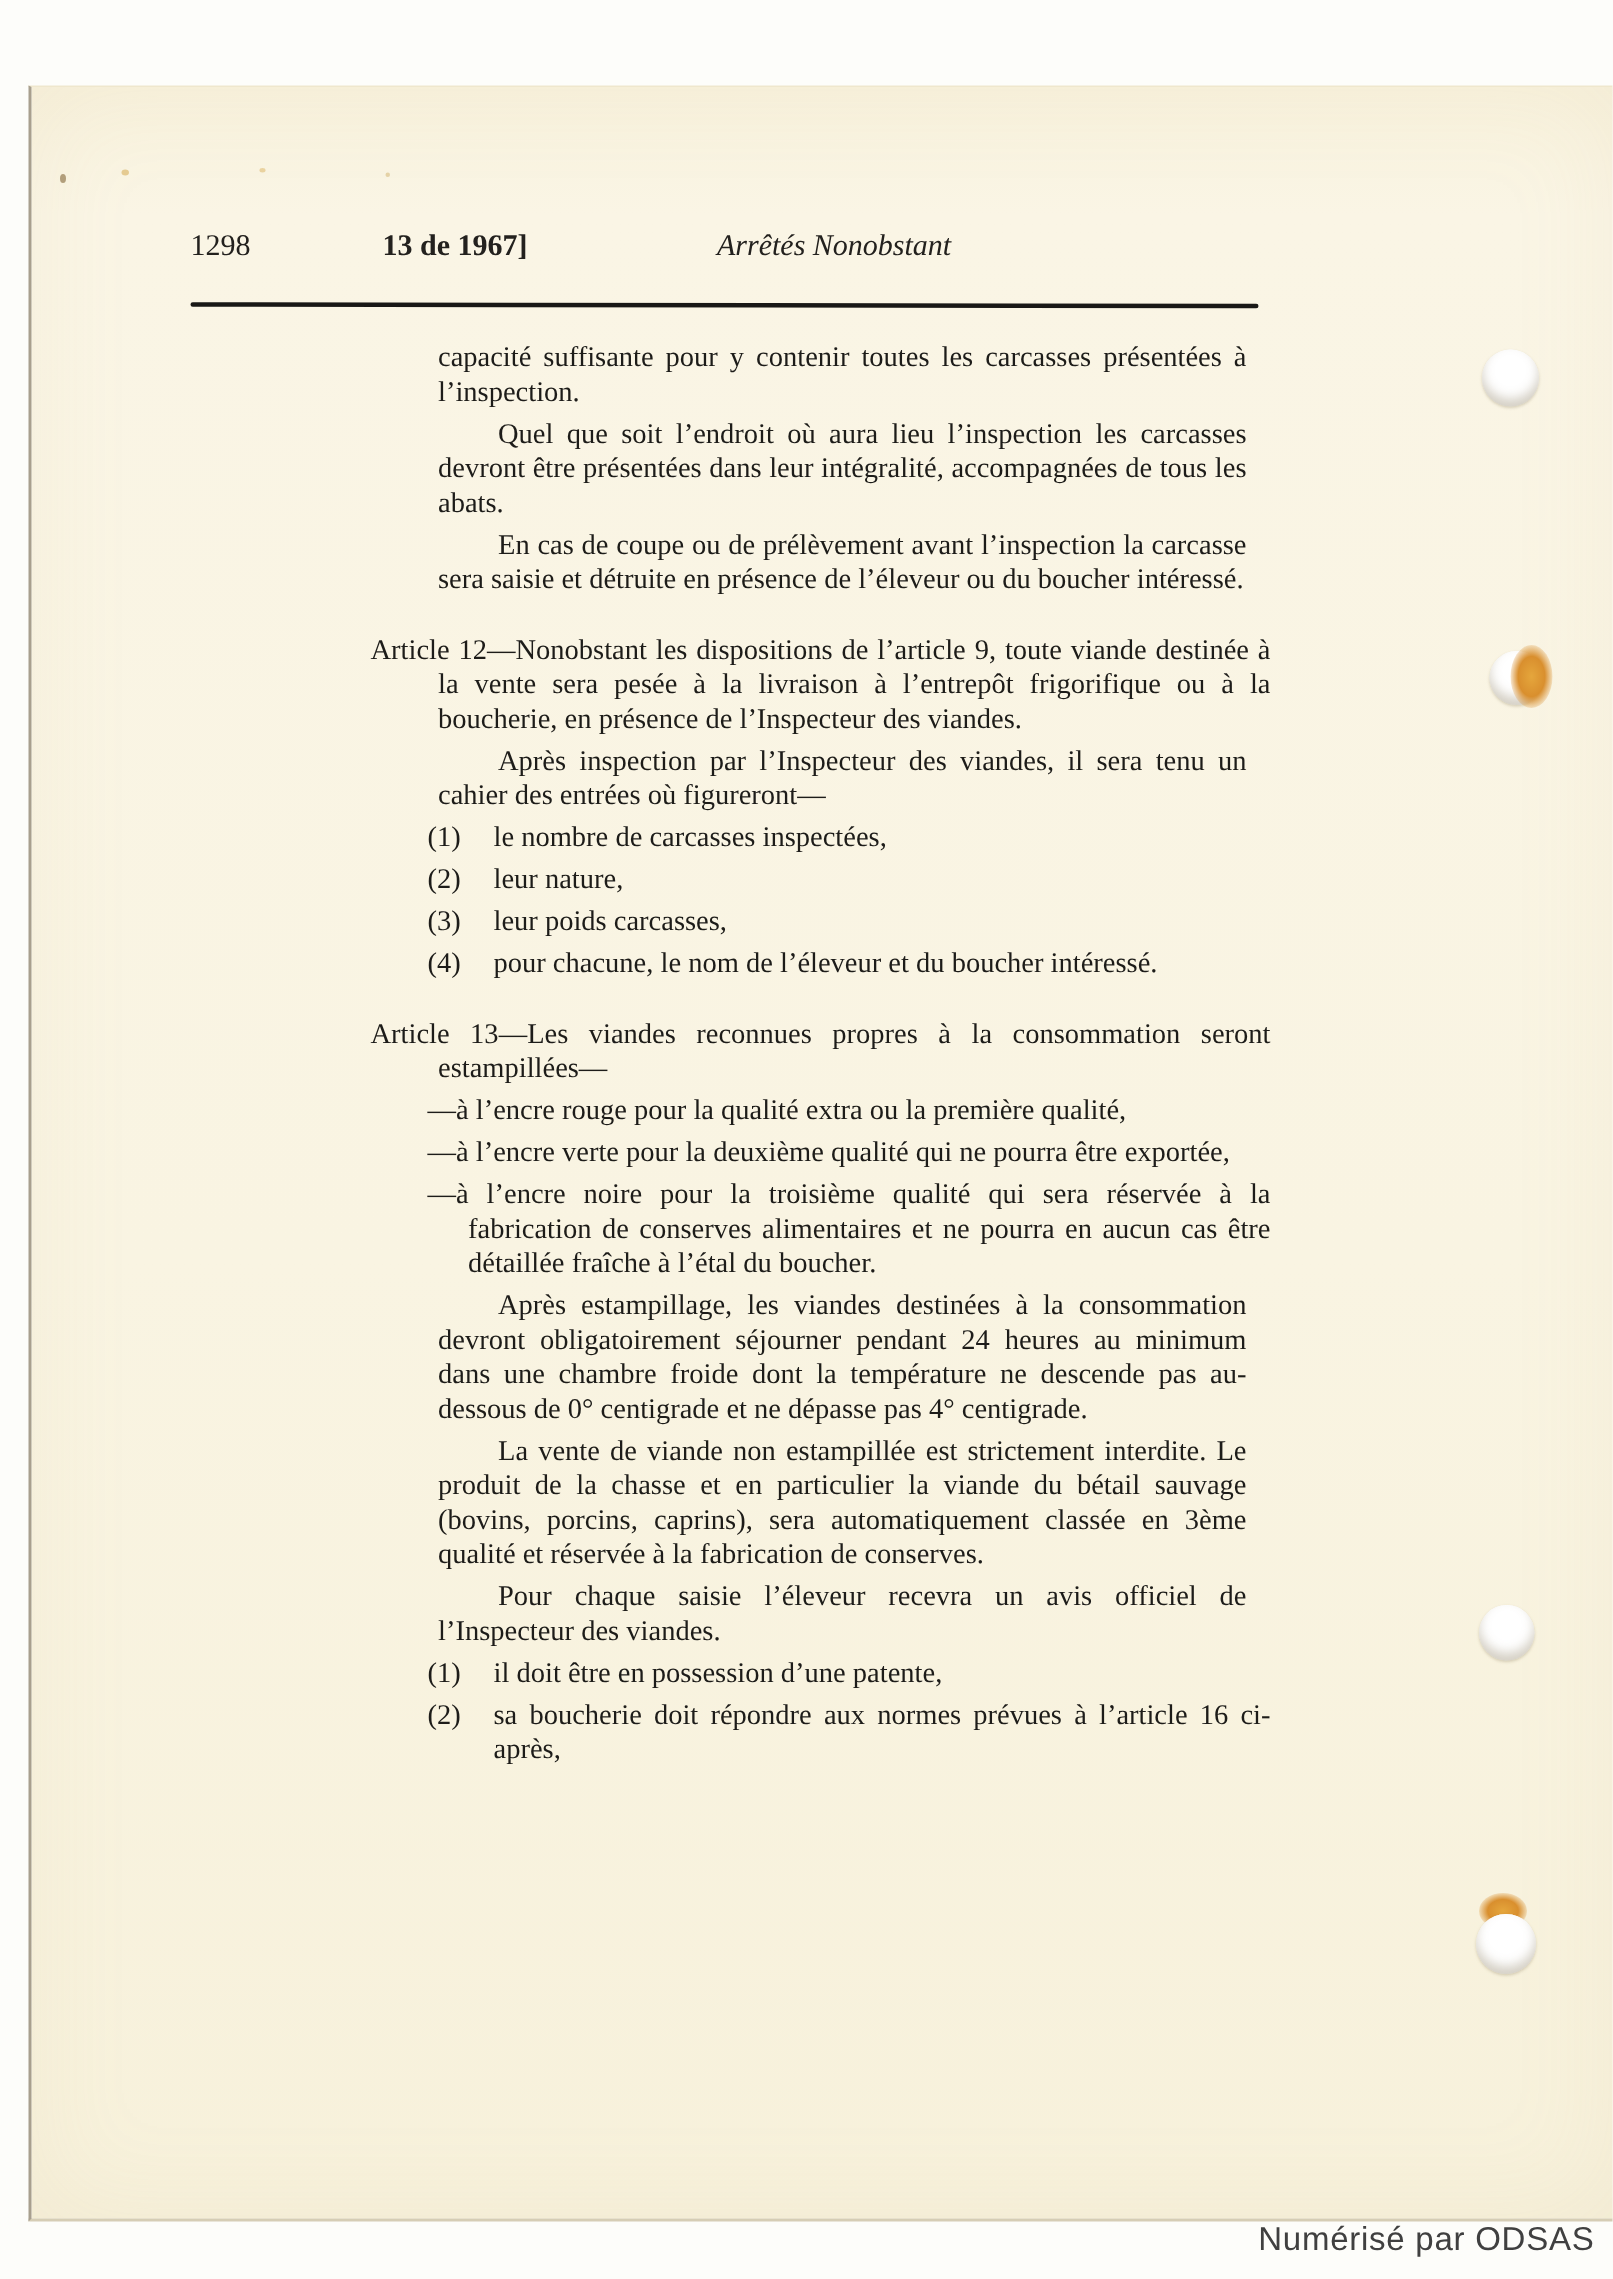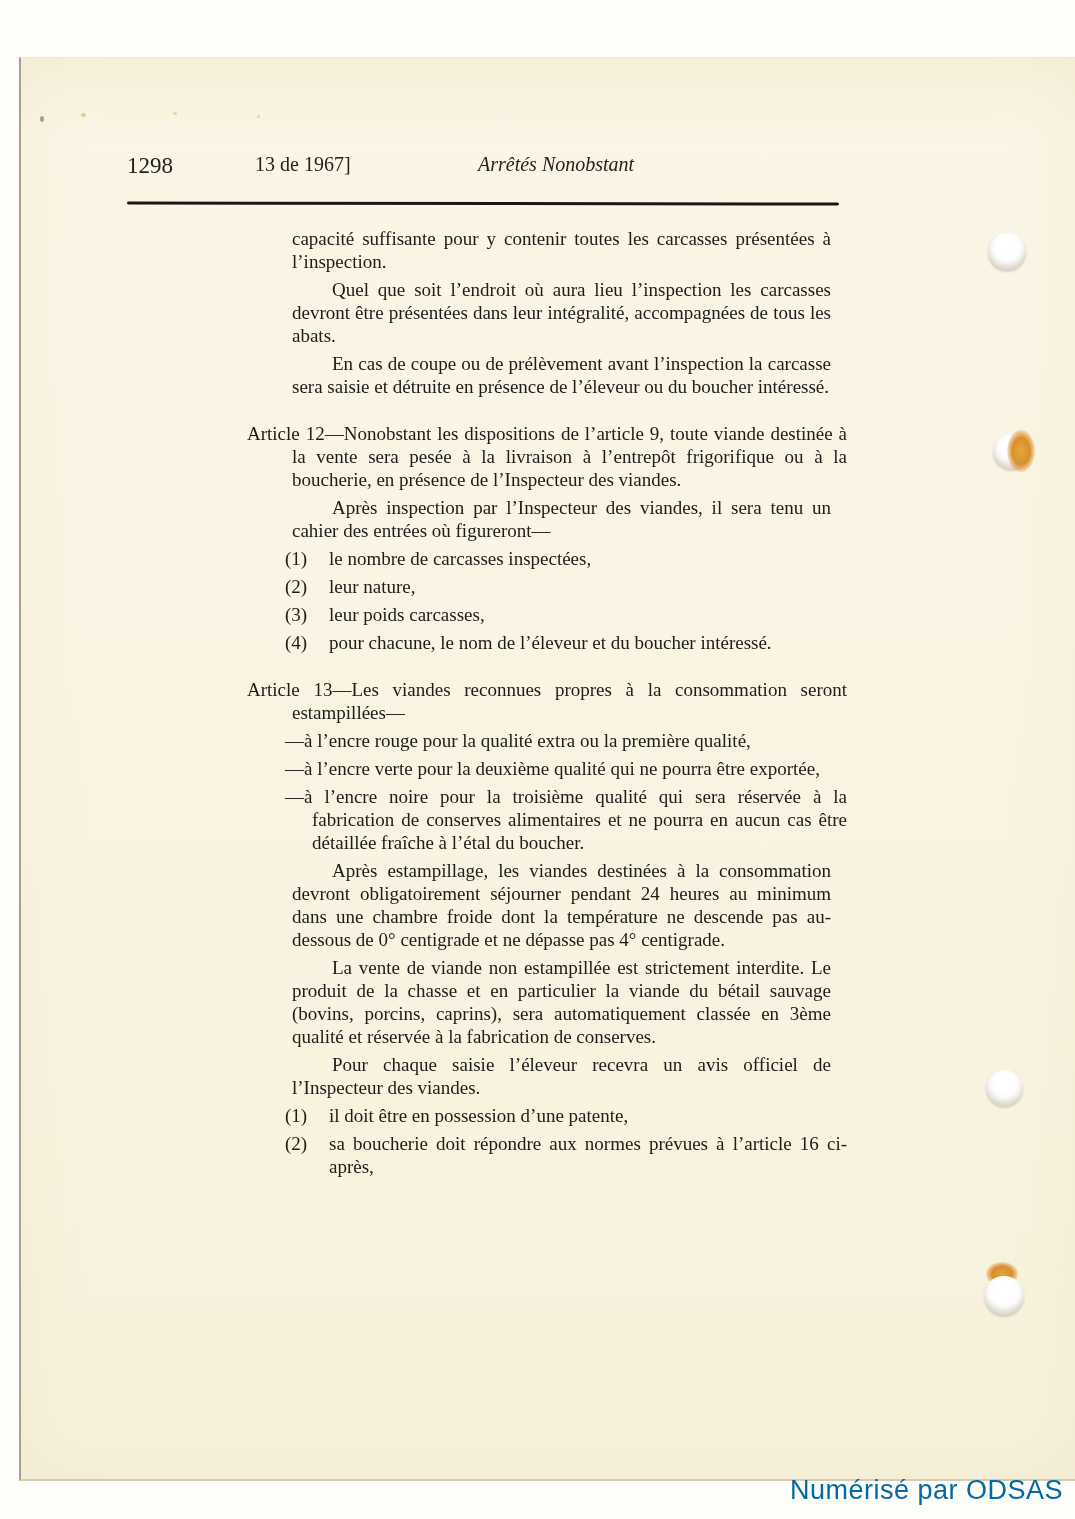--- a/index.html
+++ b/index.html
@@ -16,22 +16,22 @@
     border-bottom:2px solid #d6cdb5;
     box-shadow:inset 0 0 70px rgba(205,185,135,0.10);
   }
   .speck { position:absolute; border-radius:50%; }
   .s1 { left:60px; top:55px; width:5px; height:4px; background:rgba(214,170,80,0.55); }
   .s2 { left:152px; top:54px; width:4px; height:3px; background:rgba(214,170,80,0.45); }
   .s3 { left:236px; top:57px; width:3px; height:3px; background:rgba(200,160,80,0.4); }
   .s4 { left:19px; top:58px; width:4px; height:6px; background:rgba(120,90,40,0.55); }
 
   
-  .pageno { position:absolute; left:106px; top:95px; font-size:23px; color:#23211e; }
-  .issue  { position:absolute; left:234px; top:95px; font-size:20px; font-weight:400; color:#23211e; }
+  .pageno { position:absolute; left:106px; top:95px; font-size:20px; color:#23211e; }
+  .issue  { position:absolute; left:234px; top:95px; font-size:20px; font-weight:700; color:#23211e; }
   .title  { position:absolute; left:457px; top:95px; font-size:20px; font-style:italic; color:#23211e; }
   .rule   { position:absolute; left:106px; top:144px; width:712px; height:3px;
             background:#191816; border-radius:2px; transform:rotate(0.08deg); }
 
   
   .col { position:absolute; left:226px; top:169px; width:600px; color:#1d1c19; }
   .col p, .col .item { font-size:19px; line-height:23px; }
   .p    { margin:0 16px 5px 45px; text-indent:40px; text-align:justify; }
   .cont { text-indent:0; }
   .art  { margin:24px 0 5px 45px; text-indent:-45px; text-align:justify; }
@@ -52,21 +52,21 @@
   .h3 { left:986px; top:1070px; width:37px; height:37px; }
   .h4 { left:984px; top:1276px; width:40px; height:40px; }
   .stain { position:absolute; border-radius:50%;
     background:radial-gradient(ellipse at center, #e5a63c 0%, #d98f2e 45%, rgba(217,143,46,0) 78%); }
   .st2 { left:1007px; top:430px; width:28px; height:42px; }
   .st4 { left:986px; top:1262px; width:32px; height:24px; }
 
   .watermark {
     position:absolute; right:12px; bottom:13px;
     font-family:"Liberation Sans", sans-serif;
-    font-size:27px; color:#0369a1; letter-spacing:0.5px;
+    font-size:22px; color:#404040; letter-spacing:0.5px;
   }
 </style>
 </head>
 <body>
 
 <div class="page">
   <div class="speck s1"></div>
   <div class="speck s2"></div>
   <div class="speck s3"></div>
   <div class="speck s4"></div>

